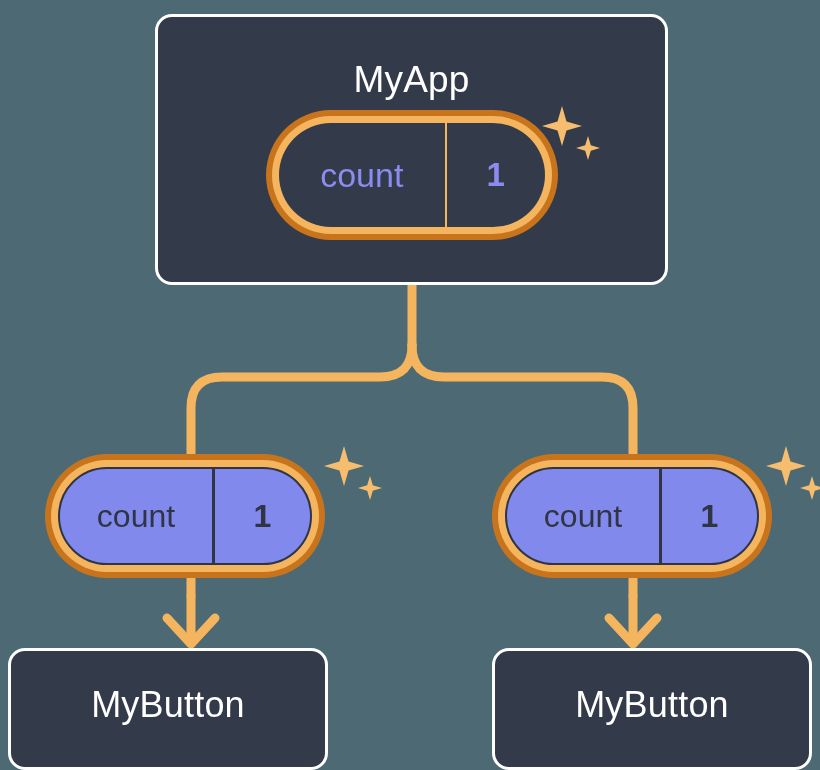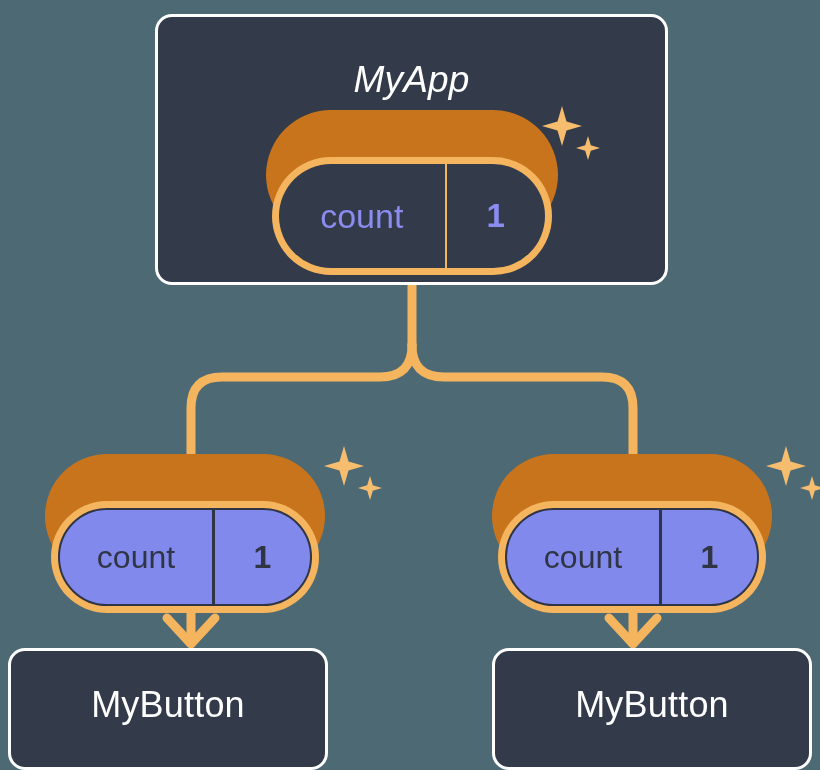--- a/index.html
+++ b/index.html
@@ -49,21 +49,20 @@
     font-weight: 400;
     letter-spacing: 0.2px;
     white-space: nowrap;
   }
 
   #card-myapp {
     left: 155px;
     top: 14px;
     width: 513px;
     height: 271px;
-    font-style: italic;
   }
   #card-myapp .card-title {
     top: 42px;
   }
 
   #card-mybutton-left {
     left: 8px;
     top: 648px;
     width: 320px;
     height: 122px;
@@ -93,21 +92,20 @@
     padding: 6px;
     z-index: 3;
   }
   .pill-mid {
     box-sizing: border-box;
     width: 100%;
     height: 100%;
     border-radius: 999px;
     background: #f5b55e;           
     padding: 7px;
-    margin-top: 41px;
   }
   .pill-inner {
     box-sizing: border-box;
     width: 100%;
     height: 100%;
     border-radius: 999px;
     display: flex;
     align-items: stretch;
     overflow: hidden;
   }

